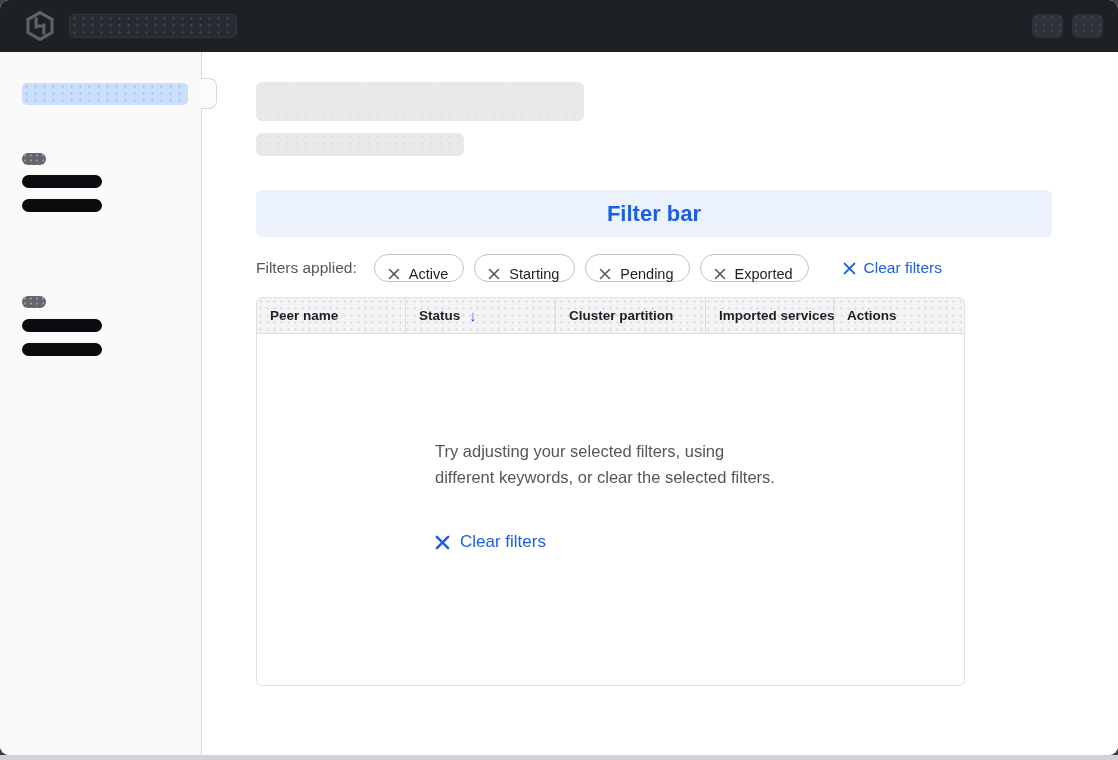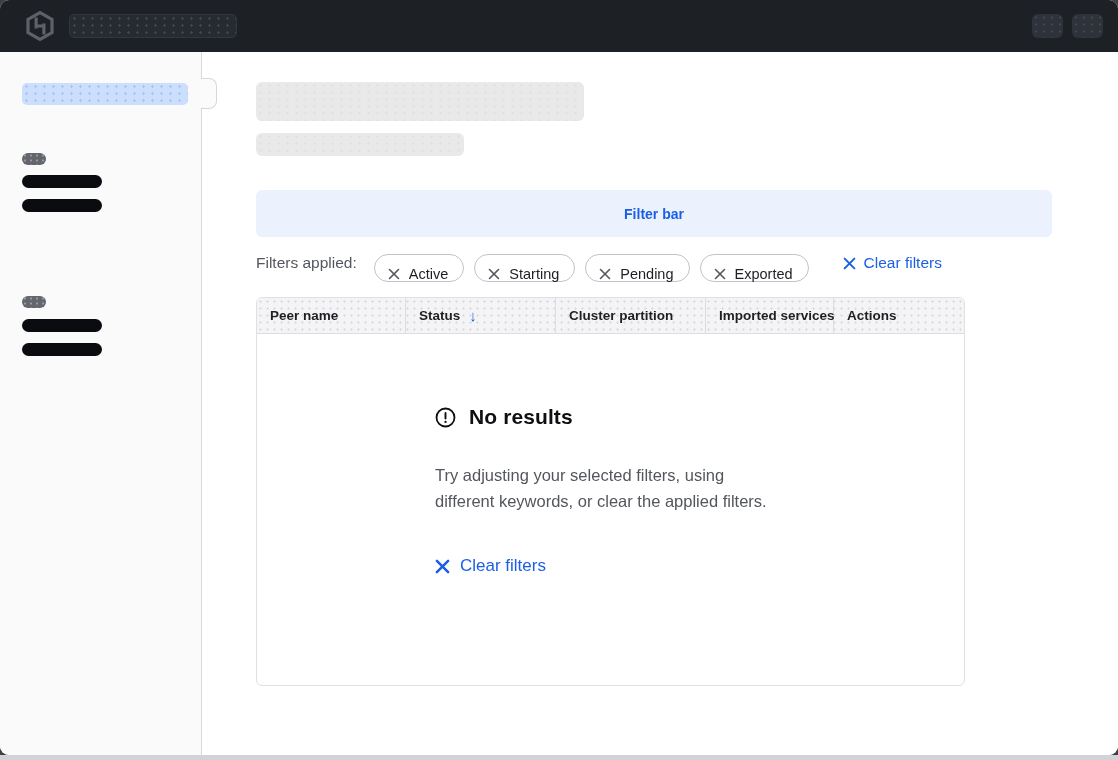--- a/index.html
+++ b/index.html
@@ -75,29 +75,29 @@
   .subtitle-skel {
     position:absolute; left:54px; top:81px; width:208px; height:23px;
     border-radius:6px; background:#e9e9ea;
     background-image:radial-gradient(circle, rgba(0,0,0,0.035) 1px, transparent 1.2px);
     background-size:9px 7px;
   }
 
   .banner {
     position:absolute; left:54px; width:796px; border-radius:6px;
     background:#ebf2fe; display:flex; align-items:center; justify-content:center;
-    color:#1b5fe5; font-weight:700; font-size:14px;
+    color:#1b5fe5; font-weight:700; font-size:22px;
   }
   .banner.filter-bar { top:138px; height:47px; }
   .banner.pagination { top:642px; height:37px; }
 
   
   .filters-row {
     position:absolute; left:54px; top:202px; width:796px; height:28px;
-    display:flex; align-items:flex-start;
+    display:flex; align-items:center;
   }
   .filters-label { font-size:15.5px; color:#54575d; margin-right:17px; white-space:nowrap; }
   .pill {
     display:inline-flex; align-items:center; gap:9px;
     height:28px; padding:12px 15px 0 13px; margin-right:10px;
     border:1px solid #c0c3c8; border-radius:15px; background:#fff; cursor:pointer;
   }
   .pill .x-icon { width:12px; height:12px; display:block; }
   .pill .x-icon line { stroke:#54575d; stroke-width:1.6; stroke-linecap:round; }
   .pill-label { font-size:14.5px; font-weight:500; color:#1d1f23; }
@@ -243,31 +243,23 @@
         </div>
         <div class="th" style="width:128px">
           <span>Imported services</span>
         </div>
         <div class="th" style="flex:1">
           <span>Actions</span>
         </div>
       </div>
 
       <div class="empty">
-        <div class="empty-title-row">
-          <svg class="alert-icon" viewBox="0 0 21 21">
-            <circle class="ring" cx="10.5" cy="10.5" r="9"></circle>
-            <line x1="10.5" y1="6" x2="10.5" y2="11.6"></line>
-            <circle class="dot" cx="10.5" cy="14.9" r="1.15"></circle>
-          </svg>
-          <span class="empty-title">No results</span>
-        </div>
         <div class="empty-desc">
           <div>Try adjusting your selected filters, using</div>
-          <div>different keywords, or clear the applied filters.</div>
+          <div>different keywords, or clear the selected filters.</div>
         </div>
         <span class="empty-action">
           <svg class="x-icon" viewBox="0 0 12 12">
               <line x1="1.5" y1="1.5" x2="10.5" y2="10.5"></line>
               <line x1="10.5" y1="1.5" x2="1.5" y2="10.5"></line>
             </svg>
           <span>Clear filters</span>
         </span>
       </div>
     </div>

